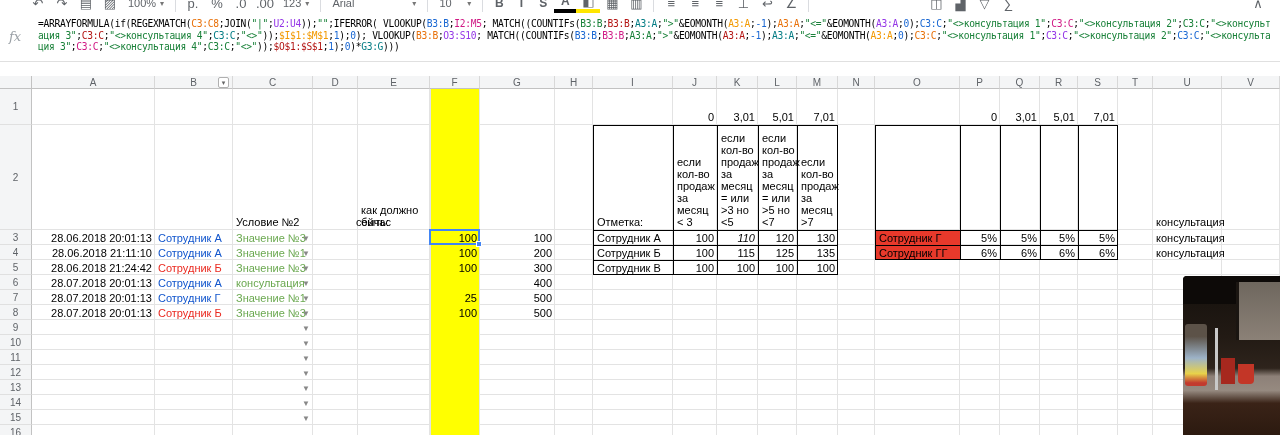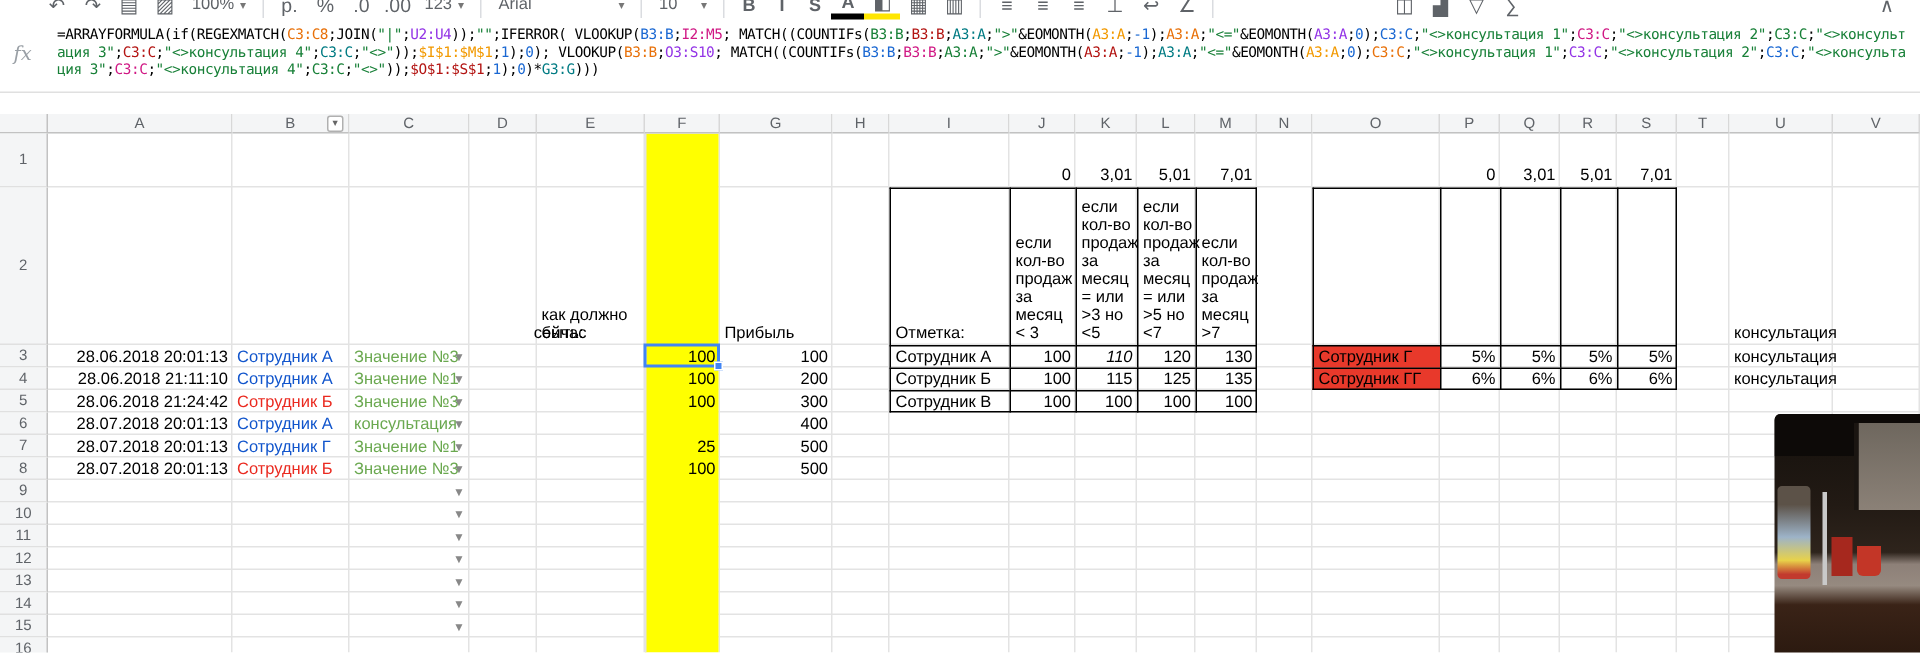--- a/index.html
+++ b/index.html
@@ -237,28 +237,28 @@
     </div>
     <div class="c r b" data-name="cell-Q1" style="left: 1000px; top: 27px; width: 40px; height: 36px;">
       <span data-name="cell-text">3,01</span>
     </div>
     <div class="c r b" data-name="cell-R1" style="left: 1040px; top: 27px; width: 38px; height: 36px;">
       <span data-name="cell-text">5,01</span>
     </div>
     <div class="c r b" data-name="cell-S1" style="left: 1078px; top: 27px; width: 40px; height: 36px;">
       <span data-name="cell-text">7,01</span>
     </div>
+    <div class="c b" data-name="cell-C2" style="left: 233px; top: 63px; width: 80px; height: 105px;">
+      <span data-name="cell-text">Условие №2</span>
+    </div>
     <div class="c r b" data-name="cell-D2" style="left: 313px; top: 63px; width: 45px; height: 105px; margin-left: 36px;">
       <span data-name="cell-text">сейчас</span>
     </div>
     <div class="c b wrap" data-name="cell-E2" style="left: 358px; top: 63px; width: 72px; height: 105px;">
       <span data-name="cell-text">как должно быть:</span>
-    </div>
-    <div class="c b" data-name="cell-G2" style="left: 480px; top: 63px; width: 75px; height: 105px;">
-      <span data-name="cell-text">Прибыль</span>
     </div>
     <div class="c b bl bt" data-name="cell-I2" style="left: 593px; top: 63px; width: 80px; height: 105px;">
       <span data-name="cell-text">Отметка:</span>
     </div>
     <div class="c b wrap bl bt" data-name="cell-J2" style="left: 673px; top: 63px; width: 44px; height: 105px;">
       <span data-name="cell-text">если кол-во продаж за месяц &lt; 3</span>
     </div>
     <div class="c b wrap bl bt" data-name="cell-K2" style="left: 717px; top: 63px; width: 41px; height: 105px;">
       <span data-name="cell-text">если кол-во продаж за месяц = или &gt;3 но &lt;5</span>
     </div>

